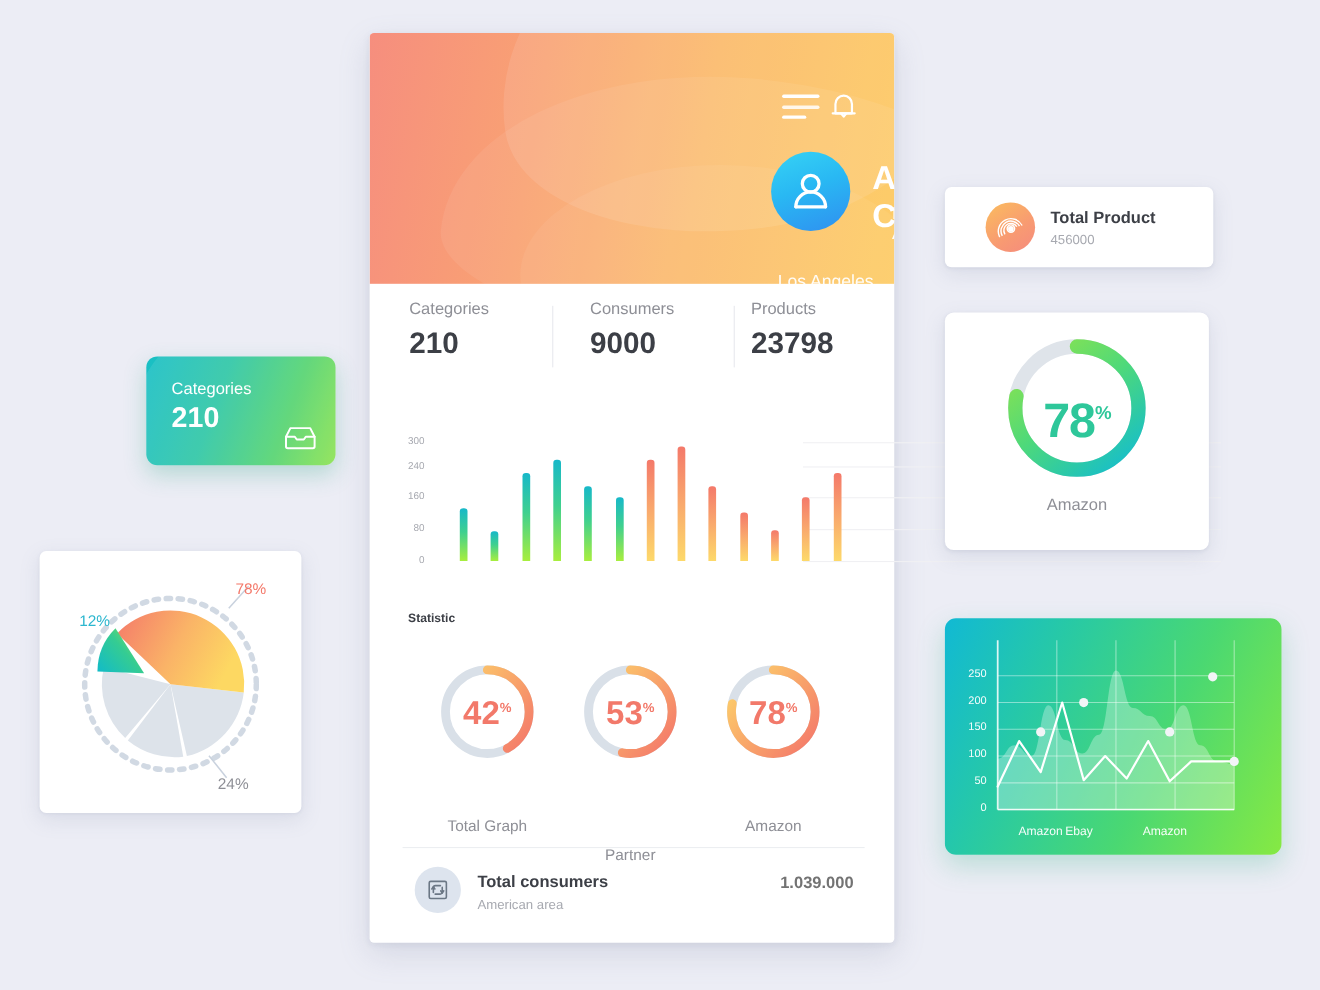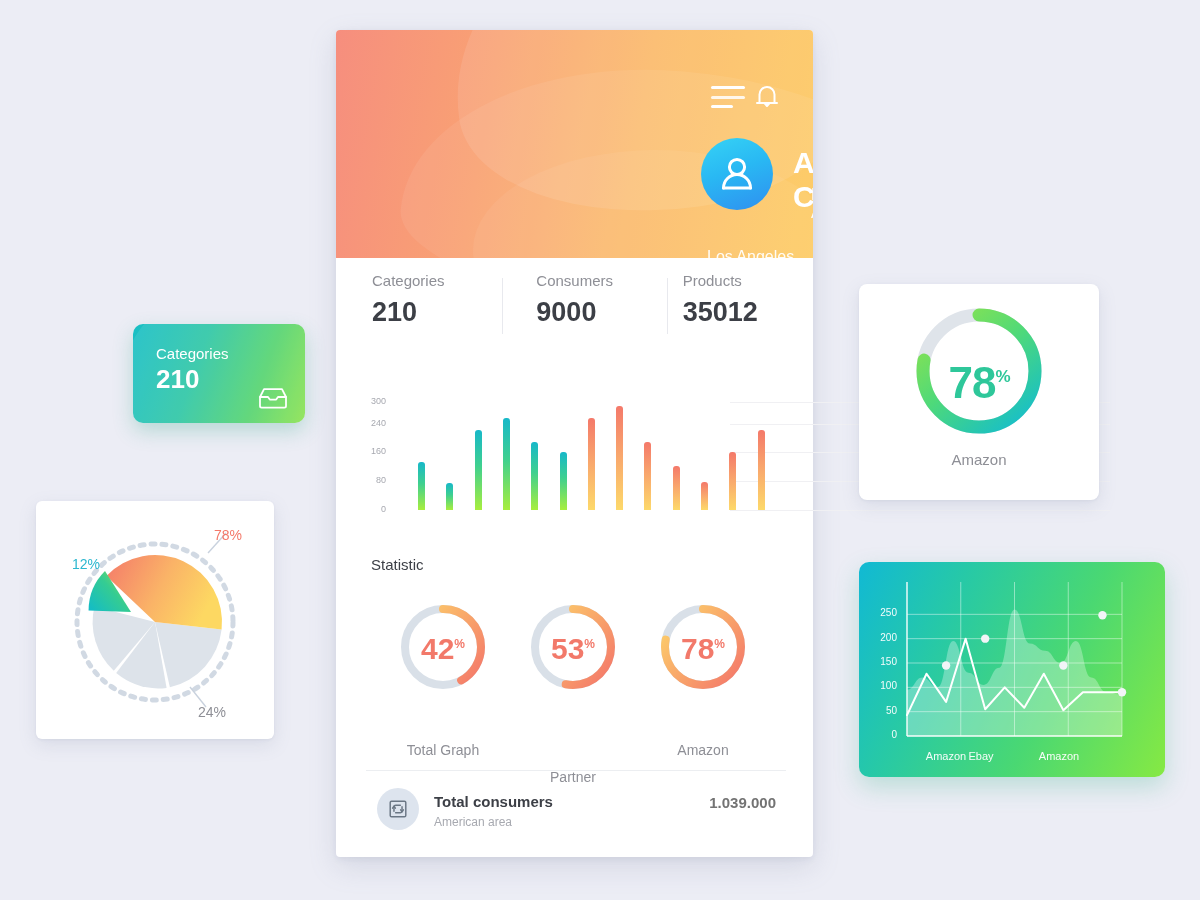--- a/index.html
+++ b/index.html
@@ -97,21 +97,21 @@
   .stat-value{font-size:27px;font-weight:bold;color:#3c3f46;}
 
   
   #bar-chart-wrap{position:absolute;left:336px;top:390px;width:477px;height:140px;}
   .bc-ylabel{position:absolute;font-size:9px;color:#a7a9b0;text-align:right;width:24px;}
   .bc-grid{position:absolute;left:394px;width:380px;height:1px;background:#f0f0f3;}
   .bar{position:absolute;width:7px;border-radius:3px 3px 0 0;bottom:0;}
 
   
   #statistic-title{
-    position:absolute;left:371px;top:556px;font-size:15px;font-weight:normal;color:#3c3f46;
+    position:absolute;left:371px;top:556px;font-size:11px;font-weight:bold;color:#3c3f46;
   }
   .donut-sm{position:absolute;width:92px;height:92px;}
   .donut-sm-label{
     position:absolute;font-size:14px;color:#8e8f96;text-align:center;width:140px;margin-top:33px;
   }
   .donut-sm-value{
     position:absolute;width:92px;text-align:center;
     font-size:30px;font-weight:bold;color:#f2796a;
     top:31px;left:0;
   }
@@ -227,21 +227,21 @@
     <div class="stat-col">
       <div class="stat-label">Categories</div>
       <div class="stat-value">210</div>
     </div>
     <div class="stat-col">
       <div class="stat-label">Consumers</div>
       <div class="stat-value">9000</div>
     </div>
     <div class="stat-col">
       <div class="stat-label">Products</div>
-      <div class="stat-value">35012</div>
+      <div class="stat-value">23798</div>
     </div>
   </div>
 
   <div id="bar-chart-wrap">
       <div class="bc-grid" style="top: 12px;"></div>
       <div class="bc-ylabel" style="left: 26px; top: 6px;">300</div>
       <div class="bc-grid" style="top: 33.6px;"></div>
       <div class="bc-ylabel" style="left: 26px; top: 27.6px;">240</div>
       <div class="bc-grid" style="top: 62.4px;"></div>
       <div class="bc-ylabel" style="left: 26px; top: 56.4px;">160</div>
@@ -358,20 +358,33 @@
 
       <path d="M103 105 L60.6 102.8 A56 56 0 0 1 77.7 63.6 Z" fill="url(#pieTeal)" transform="translate(-8,6) rotate(-1 103 105)"></path>
     <line x1="172" y1="52" x2="190" y2="32" stroke="#c9d2de" stroke-width="1.4"></line>
         <line x1="154" y1="186" x2="170" y2="206" stroke="#c9d2de" stroke-width="1.4"></line>
       </svg>
     <div class="pie-lbl" id="pie-lbl-78" style="left: 178px; top: 26px; color: rgb(244, 121, 106);">78%</div>
     <div class="pie-lbl" id="pie-lbl-12" style="left: 36px; top: 55px; color: rgb(44, 183, 207);">12%</div>
     <div class="pie-lbl" id="pie-lbl-24" style="left: 162px; top: 203px; color: rgb(142, 143, 150);">24%</div>
   </div>
 
+  <div id="total-product-card" class="card">
+    <div id="tp-icon">
+      <svg width="28" height="28" viewBox="0 0 28 28" fill="none">
+        <circle cx="14" cy="15" r="2.6" fill="#fff"></circle>
+        <path d="M14 18.2 a3.4 3.4 0 0 1 0-6.8 a3.4 3.4 0 0 1 0 6.8" stroke="#fff" stroke-width="1.3" fill="none"></path>
+        <path d="M8.6 20 a6.4 6.4 0 0 1 10.8 -7" stroke="#fff" stroke-width="1.3" fill="none"></path>
+        <path d="M6.2 21.5 a8.8 8.8 0 0 1 15.6 -9" stroke="#fff" stroke-width="1.3" fill="none"></path>
+        <path d="M3.8 22.5 a11.2 11.2 0 0 1 20.4 -10.5" stroke="#fff" stroke-width="1.3" fill="none"></path>
+      </svg>
+    </div>
+    <div id="tp-title">Total Product</div>
+    <div id="tp-sub">456000</div>
+  </div>
 
   <div id="amazon-card" class="card">
     <svg id="amazon-donut" width="134" height="134" viewBox="0 0 134 134">
       <defs>
         <linearGradient id="amzGrad" x1="1" y1="0.15" x2="0" y2="0.95">
           <stop offset="0%" stop-color="#8ce34e"></stop>
           <stop offset="45%" stop-color="#4ed97a"></stop>
           <stop offset="75%" stop-color="#2cc9a8"></stop>
           <stop offset="100%" stop-color="#13bcd2"></stop>
         </linearGradient>

